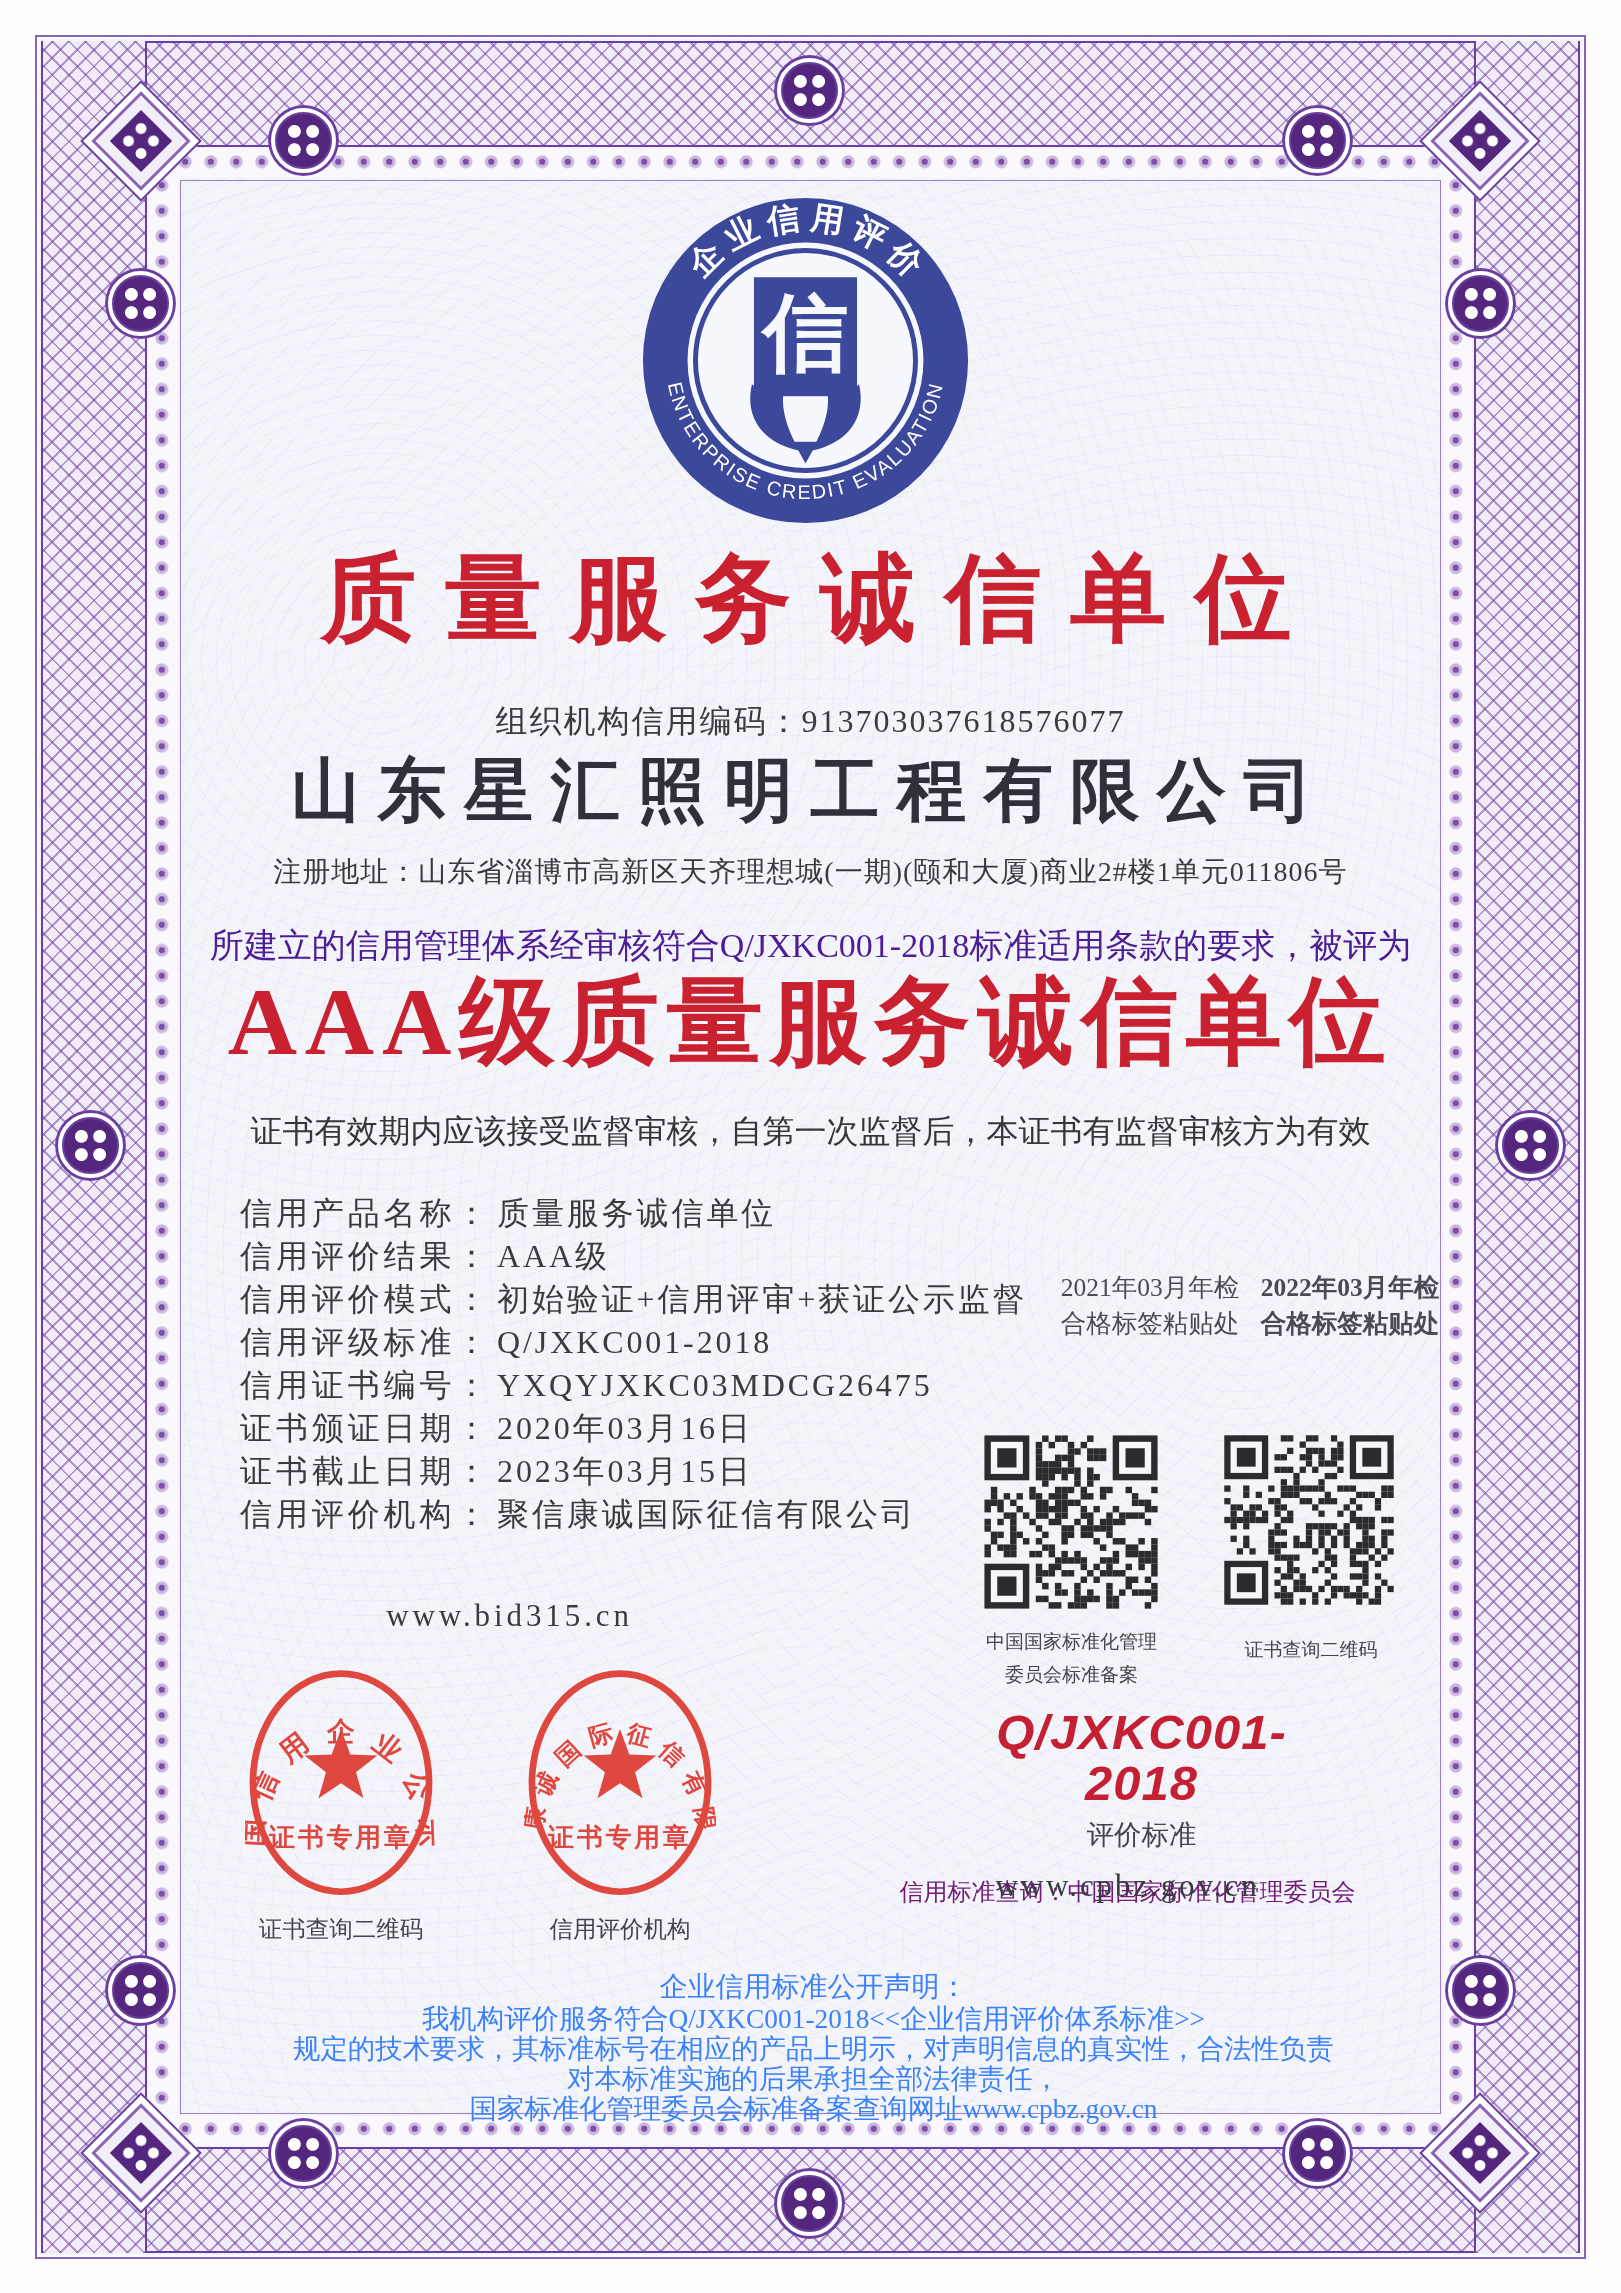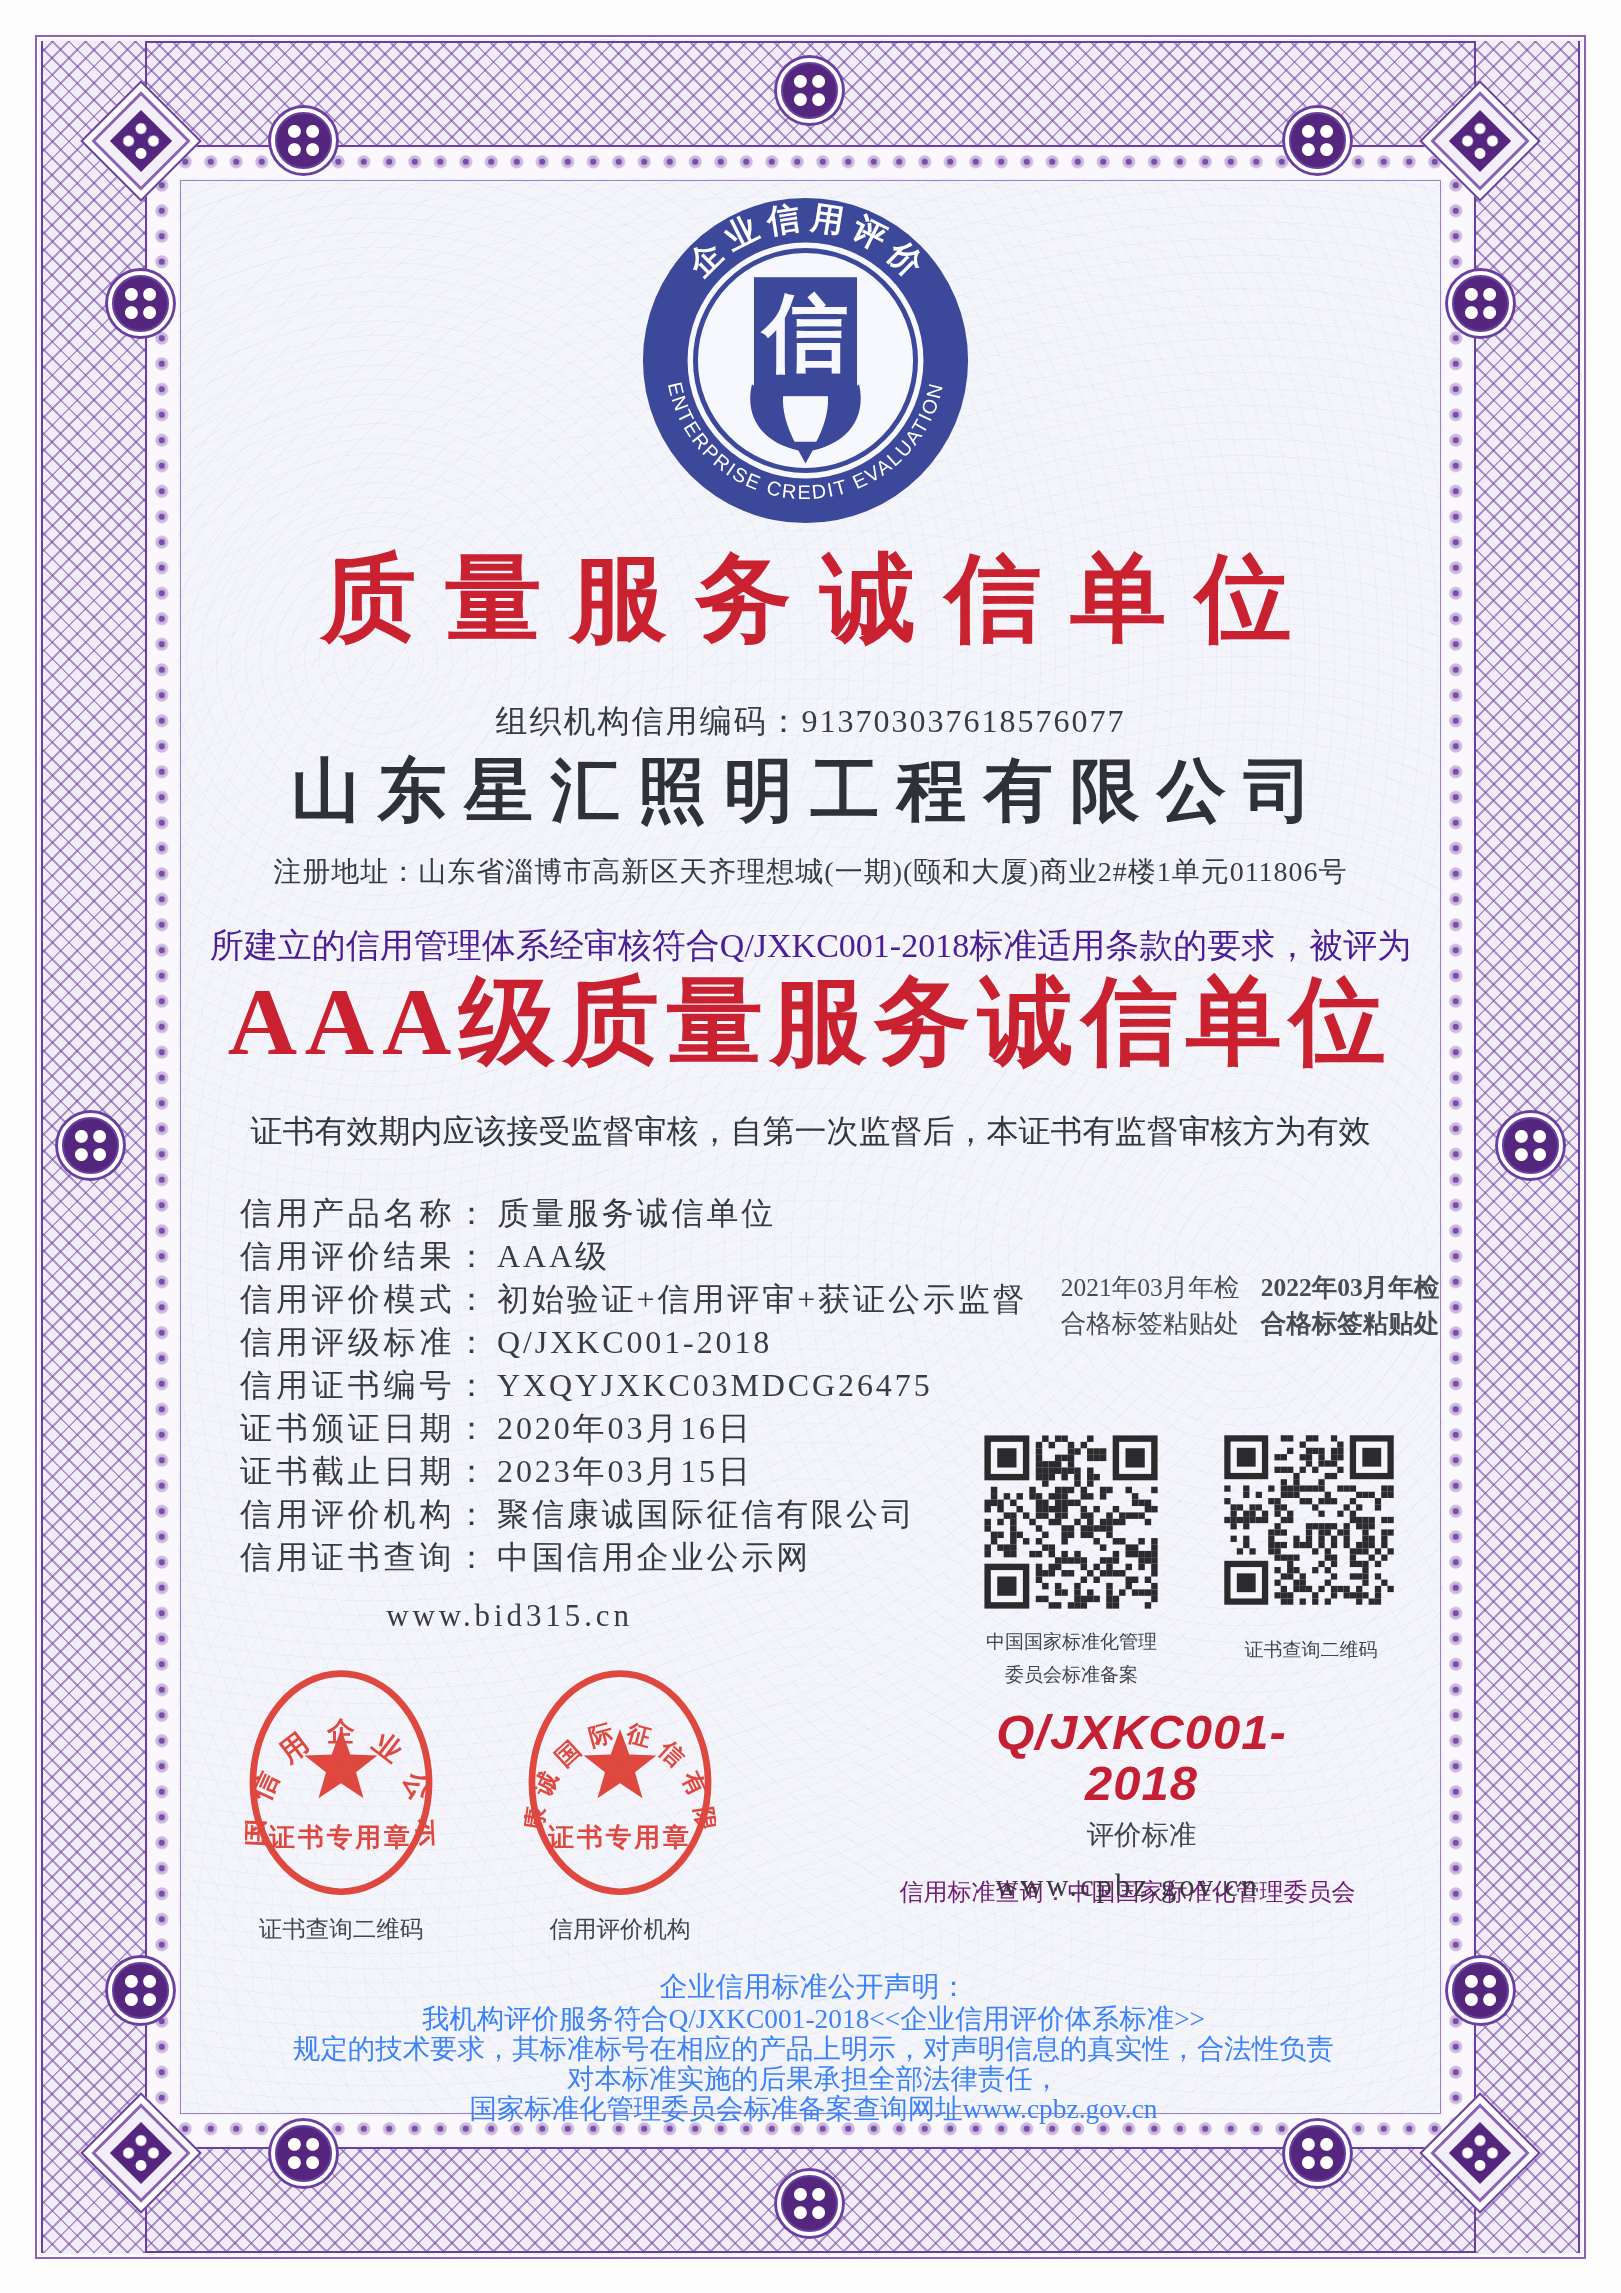--- a/index.html
+++ b/index.html
@@ -157,21 +157,20 @@
 
   <div class="abs fields">
     <div class="field-row"><span class="f-label">信用产品名称：</span><span class="f-value">质量服务诚信单位</span></div>
     <div class="field-row"><span class="f-label">信用评价结果：</span><span class="f-value">AAA级</span></div>
     <div class="field-row"><span class="f-label">信用评价模式：</span><span class="f-value">初始验证+信用评审+获证公示监督</span></div>
     <div class="field-row"><span class="f-label">信用评级标准：</span><span class="f-value">Q/JXKC001-2018</span></div>
     <div class="field-row"><span class="f-label">信用证书编号：</span><span class="f-value">YXQYJXKC03MDCG26475</span></div>
     <div class="field-row"><span class="f-label">证书颁证日期：</span><span class="f-value">2020年03月16日</span></div>
     <div class="field-row"><span class="f-label">证书截止日期：</span><span class="f-value">2023年03月15日</span></div>
     <div class="field-row"><span class="f-label">信用评价机构：</span><span class="f-value">聚信康诚国际征信有限公司</span></div>
-    <div class="field-row"><span class="f-label">信用证书查询：</span><span class="f-value">中国信用企业公示网</span></div>
   </div>
   <div class="abs query-url">www.bid315.cn</div>
 
   <div class="abs check chk1">
     <div>2021年03月年检</div>
     <div>合格标签粘贴处</div>
   </div>
   <div class="abs check chk2">
     <div>2022年03月年检</div>
     <div>合格标签粘贴处</div>

